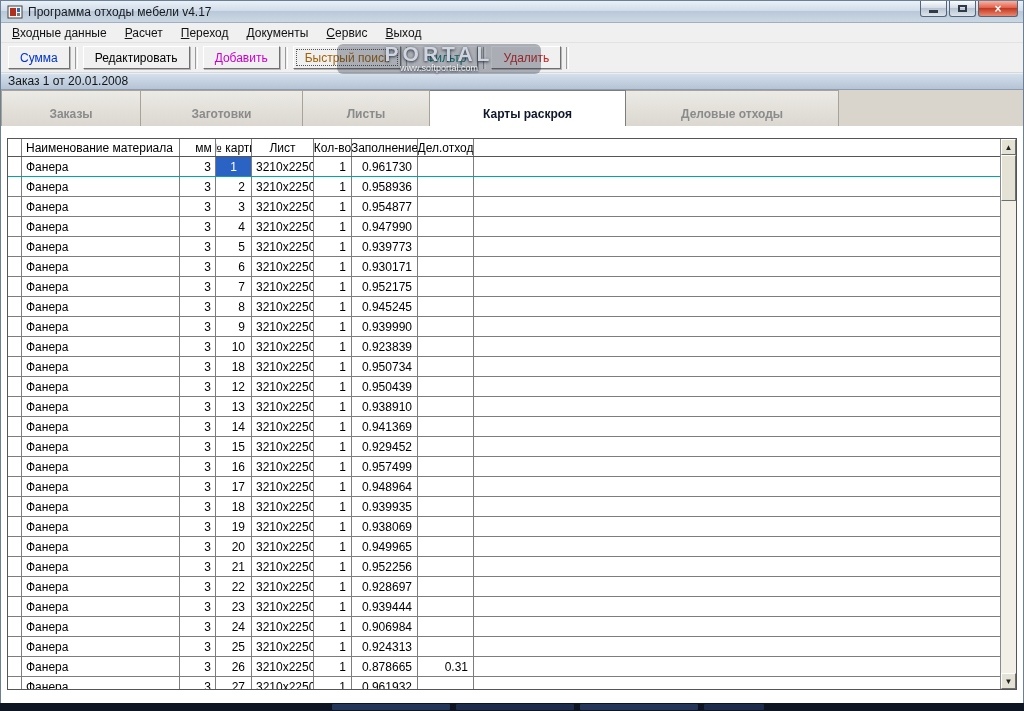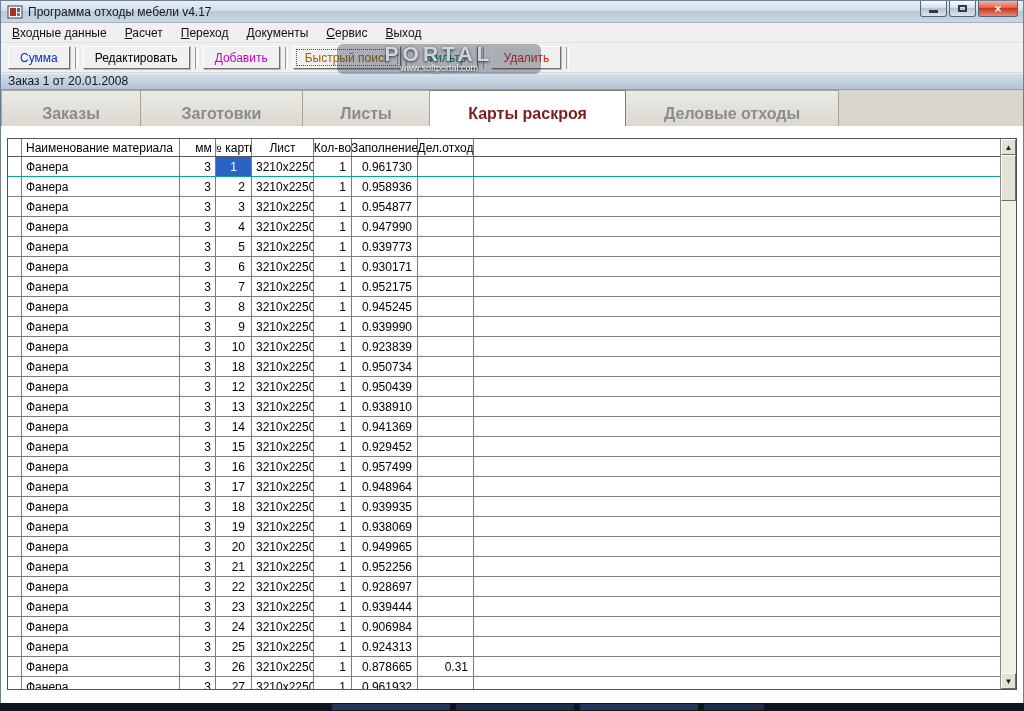--- a/index.html
+++ b/index.html
@@ -51,25 +51,25 @@
     text-shadow:0 1px 2px rgba(20,30,45,0.9); }
 
   
   .infobar { height:17px; background:linear-gradient(#d4dfeb, #b5c3d5);
     border-top:1px solid #e9eff6; border-bottom:1px solid #8d9cb0;
     font-size:12px; display:flex; padding-left:7px; color:#101418; }
 
   
   .tabbar { height:36px; display:flex; background:#d9d5cd; }
   .tab { height:48px; display:flex; align-items:center; justify-content:center;
-    font-size:16px; font-weight:bold; color:#8b8b8b; cursor:default;
+    font-size:12px; font-weight:bold; color:#8b8b8b; cursor:default;
     background:linear-gradient(#eceae5, #d6d2ca); border:1px solid #a7a39b;
     border-left-width:0; }
   .tab:first-child { border-left-width:1px; }
-  .tab.active { background:#ffffff; color:#7f1d1d; border-color:#7d7d7d; border-bottom-color:#ffffff; }
+  .tab.active { background:#ffffff; color:#0f172a; border-color:#7d7d7d; border-bottom-color:#ffffff; }
 
   
   .pane { position:relative; height:578px; background:#ffffff;padding-left:44px; }
   .grid { position:absolute; left:6px; top:12px; width:1010px; height:552px;
     border:1px solid #555; background:#fff; overflow:hidden; }
   .grid-inner { position:absolute; left:0; top:0; right:16px; bottom:0; overflow:hidden; }
   .ghead { display:flex; height:18px; border-bottom:1px solid #555; background:#fff; }
   .hcell { display:flex; align-items:center; justify-content:center; font-size:12px;
     color:#000; border-right:1px solid #7d7d7d; overflow:hidden; white-space:nowrap; }
   .hcell.col-mat { justify-content:flex-start; padding-left:4px; }

